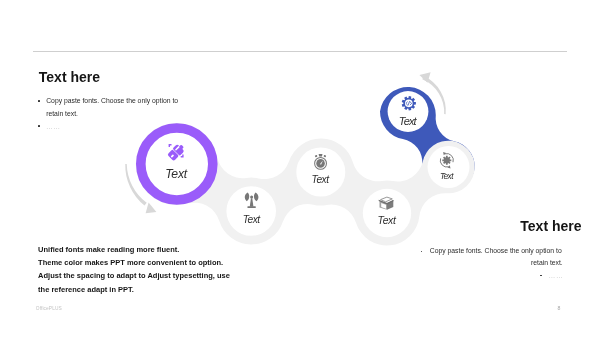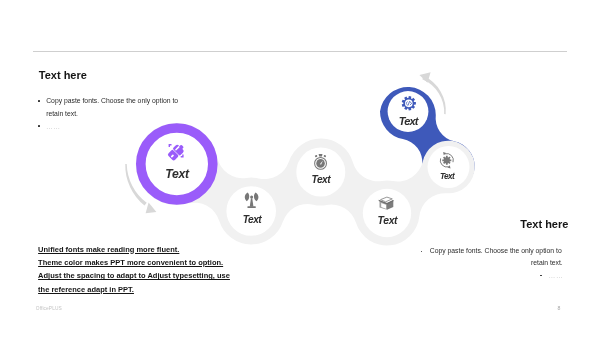--- a/index.html
+++ b/index.html
@@ -2,28 +2,28 @@
 <html><head>
 <meta charset="utf-8">
 <style>
   html,body{margin:0;padding:0;}
   body{width:600px;height:337px;background:#ffffff;overflow:hidden;
        font-family:"Liberation Sans",sans-serif;position:relative;
        -webkit-font-smoothing:antialiased;}
   .slide{position:absolute;left:0;top:0;width:600px;height:337px;background:#fff;}
   svg.layer{position:absolute;left:0;top:0;width:600px;height:337px;overflow:visible;}
   .tb{position:absolute;white-space:pre;transform:translateZ(0);}
-  .hdr{font-size:11px;font-weight:bold;color:#151515;}
+  .hdr{font-size:14px;font-weight:bold;color:#151515;}
   .bl{font-size:6.8px;color:#2b2b2b;}
   .blm{font-size:6.8px;color:#c4c4c4;letter-spacing:0.55px;}
   .bullet-dot{position:absolute;width:1.7px;height:1.7px;background:#2b2b2b;border-radius:50%;}
-  .para{font-size:7.5px;font-weight:bold;color:#151515;text-decoration:underline;}
+  .para{font-size:7.5px;font-weight:bold;color:#151515;}
   .foot{font-size:4.8px;color:#c3c3c3;letter-spacing:0.1px;}
   .pnum{font-size:5.2px;color:#a6a6a6;}
-  .nodelabel{position:absolute;font-style:italic;font-weight:bold;color:#2f2f2f;
+  .nodelabel{position:absolute;font-style:italic;font-weight:normal;color:#2f2f2f;
              white-space:pre;line-height:1;transform:translateZ(0);}
   .divider{position:absolute;background:#cfcfcf;}
 </style>
 </head>
 <body>
 
 <div class="slide">
 
   <div class="divider" style="left:33px;top:50.5px;width:534px;height:1px;"></div>
 

